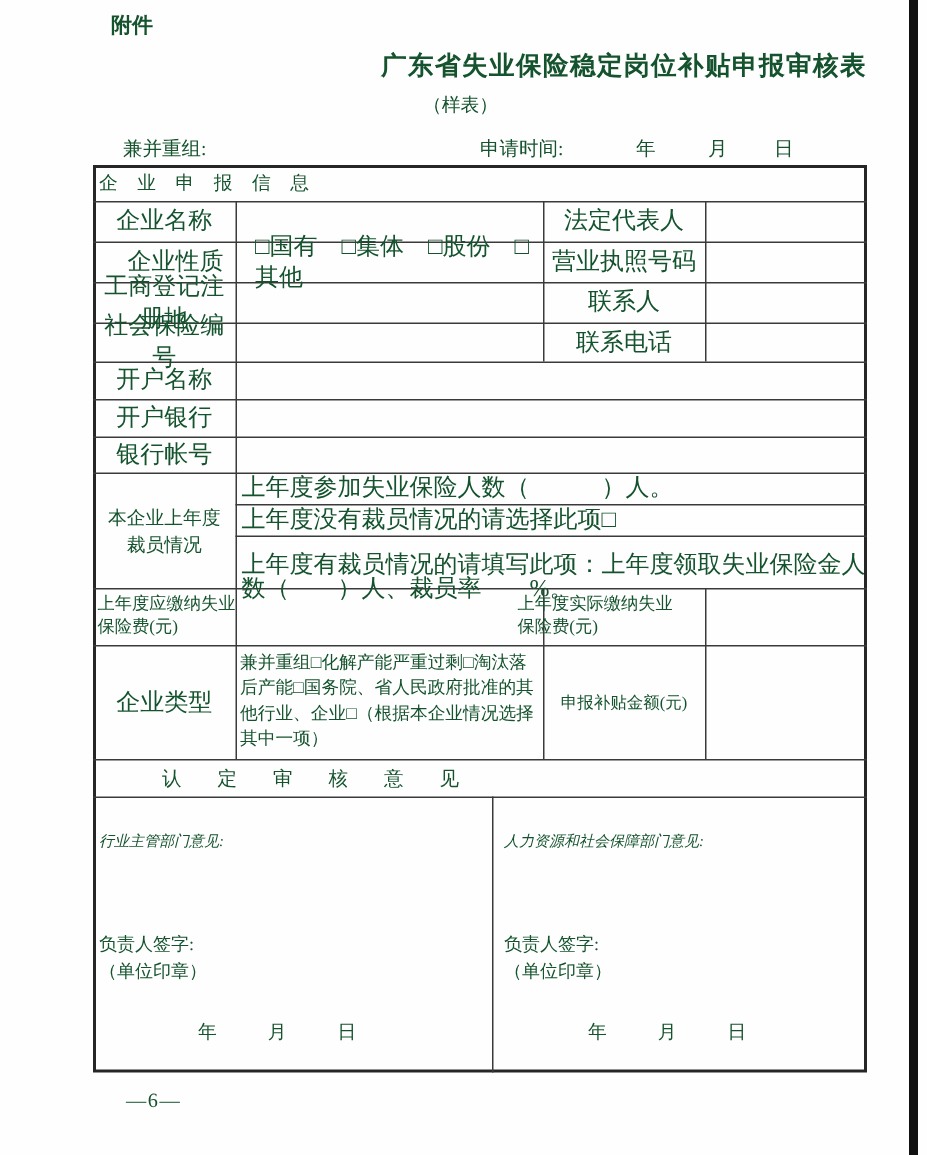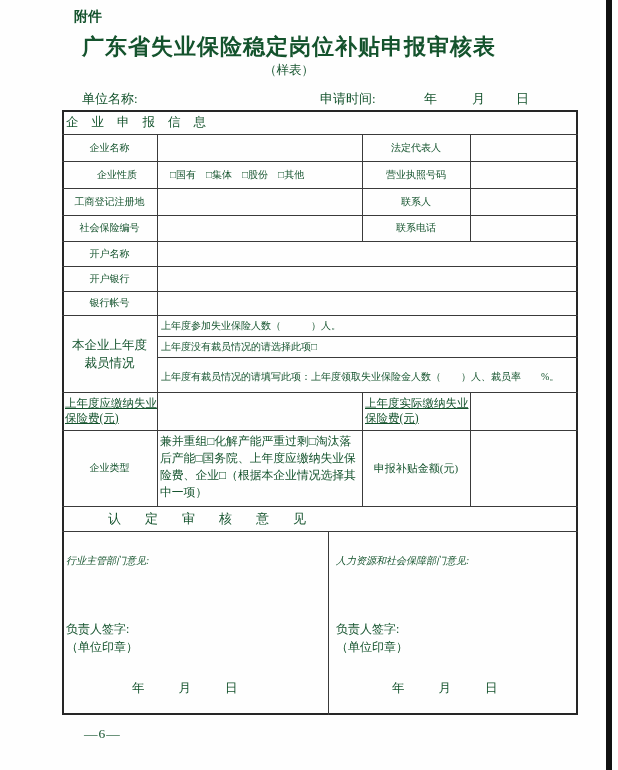--- a/index.html
+++ b/index.html
@@ -4,67 +4,67 @@
 <style>
   * { margin:0; padding:0; box-sizing:border-box; }
   html,body { background:#e8e8e8; }
   #page {
     position:relative; width:618px; height:770px;
     background:#fefefe; overflow:hidden;
     font-family:"Liberation Serif","DejaVu Serif",serif;
     color:#14532d;
   }
   .abs { position:absolute; }
-  .cell { position:absolute; display:flex; align-items:center; font-size:10px; }
+  .cell { position:absolute; display:flex; align-items:center; font-size:16px; }
   .center { justify-content:center; text-align:center; }
   .hline { position:absolute; height:1px; background:#3a3a3a; }
   .vline { position:absolute; width:1px; background:#3a3a3a; }
   #outer-border {
     position:absolute; left:62px; top:110px; width:516px; height:605px;
     border:2px solid #262626;
   }
   #scan-bar {
     position:absolute; left:606px; top:0; width:6px; height:770px;
     background:#111;
   }
   #attachment { left:74px; top:8px; font-size:14px; font-weight:bold; }
   #title {
-    left:0; top:32px; width:578px; text-align:center;
-    font-size:22px; font-weight:bold; letter-spacing:1px;
+    left:0; top:32px; width:578px; text-align:right;
+    font-size:17px; font-weight:bold; letter-spacing:1px;
   }
-  #subtitle { left:0; top:62px; width:578px; text-align:center; font-size:12.5px; }
+  #subtitle { left:18px; top:62px; width:578px; text-align:center; font-size:12.5px; }
   #unit-name { left:82px; top:90px; font-size:13px; }
   #apply-time { left:320px; top:90px; font-size:13px; }
   .ymd { top:90px; font-size:13px; }
   #sec-hdr {
     left:66px; top:110px; width:500px; height:24px;
     letter-spacing:13px; font-size:12.5px;
   }
   #review-hdr {
     left:62px; top:506px; width:516px; height:25px;
     letter-spacing:24px; font-size:13px; padding-left:46px;
   }
   .opts { padding-left:13px; }
   .wrapcell { display:block; padding:3px 2px 0 3px; line-height:17px; font-size:11.8px; }
-  .smalllabel { display:block; font-size:11.5px; line-height:15px; padding:4px 0 0 3px;text-decoration:underline; }
+  .smalllabel { display:block; font-size:11.5px; line-height:15px; padding:4px 0 0 3px; }
   .op-label { position:absolute; font-size:10px;font-style:italic; }
   .sign { position:absolute; font-size:12px; }
   .datebar { position:absolute; font-size:12.5px; }
   .datebar span { margin-right:34px; }
   #footer-pagenum { left:84px; top:726px; font-size:13.5px; letter-spacing:1px; }
 </style>
 </head>
 <body>
 
 <div id="page">
 
   <div class="abs" id="attachment">附件</div>
   <div class="abs" id="title">广东省失业保险稳定岗位补贴申报审核表</div>
   <div class="abs" id="subtitle">（样表）</div>
-  <div class="abs" id="unit-name">单位名称:</div>
+  <div class="abs" id="unit-name">兼并重组:</div>
   <div class="abs" id="apply-time">申请时间:</div>
   <div class="abs ymd" style="left:424px;">年</div>
   <div class="abs ymd" style="left:472px;">月</div>
   <div class="abs ymd" style="left:516px;">日</div>
 
   <div id="outer-border"></div>
 
   <div class="hline" style="left:62px;top:134px;width:516px;"></div>
   <div class="hline" style="left:62px;top:161px;width:516px;"></div>
   <div class="hline" style="left:62px;top:188px;width:516px;"></div>
@@ -116,25 +116,25 @@
   <div class="cell center" style="left:62px;top:291px;width:95px;height:24px;">银行帐号</div>
   <div class="cell" style="left:157px;top:291px;width:421px;height:24px;"></div>
 
   <div class="cell center" style="left:62px;top:315px;width:95px;height:77px;font-size:12.5px;line-height:18px;padding:0 6px;">本企业上年度裁员情况</div>
   <div class="cell" style="left:157px;top:315px;width:421px;height:21px;padding-left:4px;">上年度参加失业保险人数（　　　）人。</div>
   <div class="cell" style="left:157px;top:336px;width:421px;height:21px;padding-left:4px;">上年度没有裁员情况的请选择此项□</div>
   <div class="cell" style="left:157px;top:357px;width:421px;height:35px;padding-left:4px;line-height:16px;display:block;padding-top:12px;">上年度有裁员情况的请填写此项：上年度领取失业保险金人数（　　）人、裁员率　　%。</div>
 
   <div class="cell smalllabel" style="left:62px;top:392px;width:95px;height:38px;">上年度应缴纳失业保险费(元)</div>
   <div class="cell" style="left:157px;top:392px;width:205px;height:38px;"></div>
-  <div class="cell smalllabel" style="left:362px;top:392px;width:108px;height:38px;">上年度实际缴纳失业保险费(元)</div>
+  <div class="cell smalllabel" style="left:342px;top:392px;width:108px;height:38px;">上年度实际缴纳失业保险费(元)</div>
   <div class="cell" style="left:470px;top:392px;width:108px;height:38px;"></div>
 
   <div class="cell center" style="left:62px;top:430px;width:95px;height:76px;">企业类型</div>
-  <div class="cell wrapcell" style="left:157px;top:430px;width:205px;height:76px;">兼并重组□化解产能严重过剩□淘汰落后产能□国务院、上年度应缴纳失业保险费、企业□（根据本企业情况选择其中一项）</div>
+  <div class="cell wrapcell" style="left:157px;top:430px;width:205px;height:76px;">兼并重组□化解产能严重过剩□淘汰落后产能□国务院、省人民政府批准的其他行业、企业□（根据本企业情况选择其中一项）</div>
   <div class="cell center" style="left:362px;top:430px;width:108px;height:76px;font-size:11px;">申报补贴金额(元)</div>
   <div class="cell" style="left:470px;top:430px;width:108px;height:76px;"></div>
 
   <div class="cell" id="review-hdr">认定审核意见</div>
 
   <div class="op-label" style="left:66px;top:554px;">行业主管部门意见:</div>
   <div class="op-label" style="left:336px;top:554px;">人力资源和社会保障部门意见:</div>
 
   <div class="sign" style="left:66px;top:621px;">负责人签字:</div>
   <div class="sign" style="left:66px;top:639px;">（单位印章）</div>

